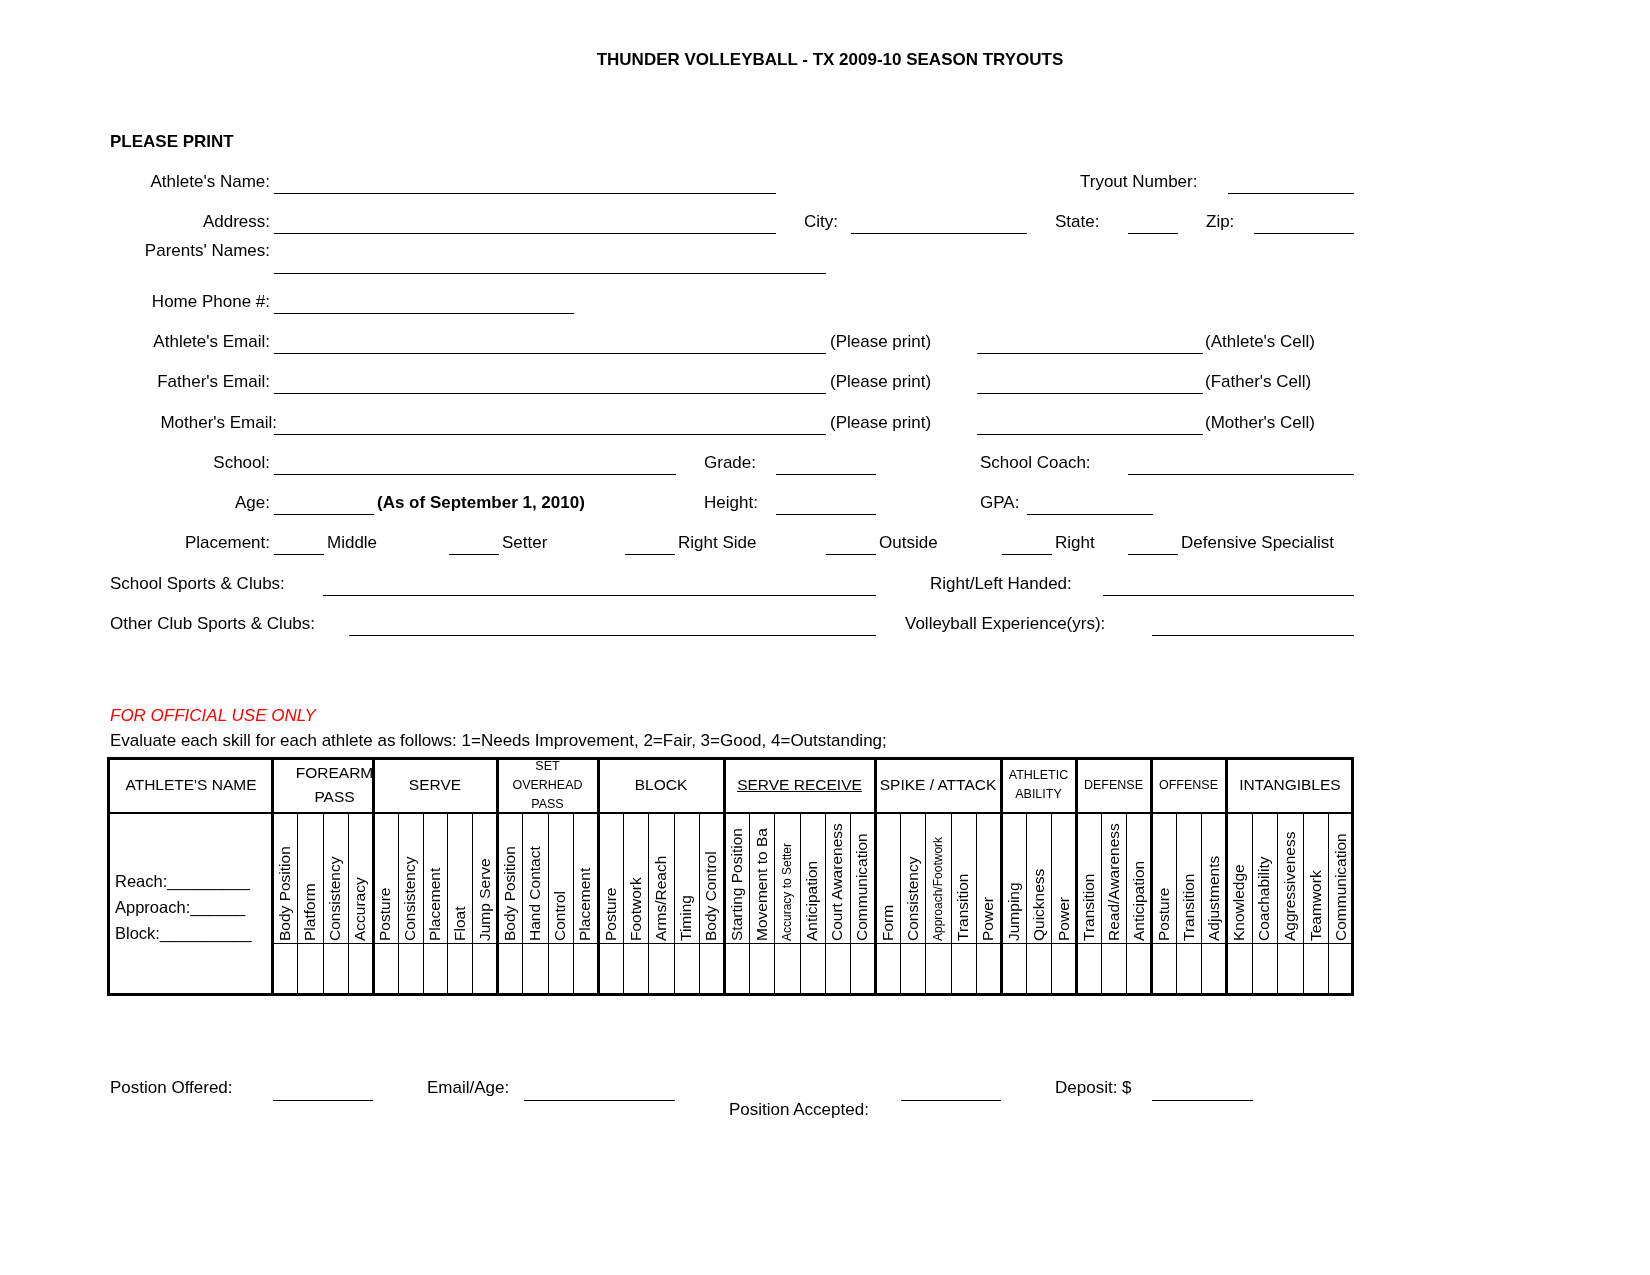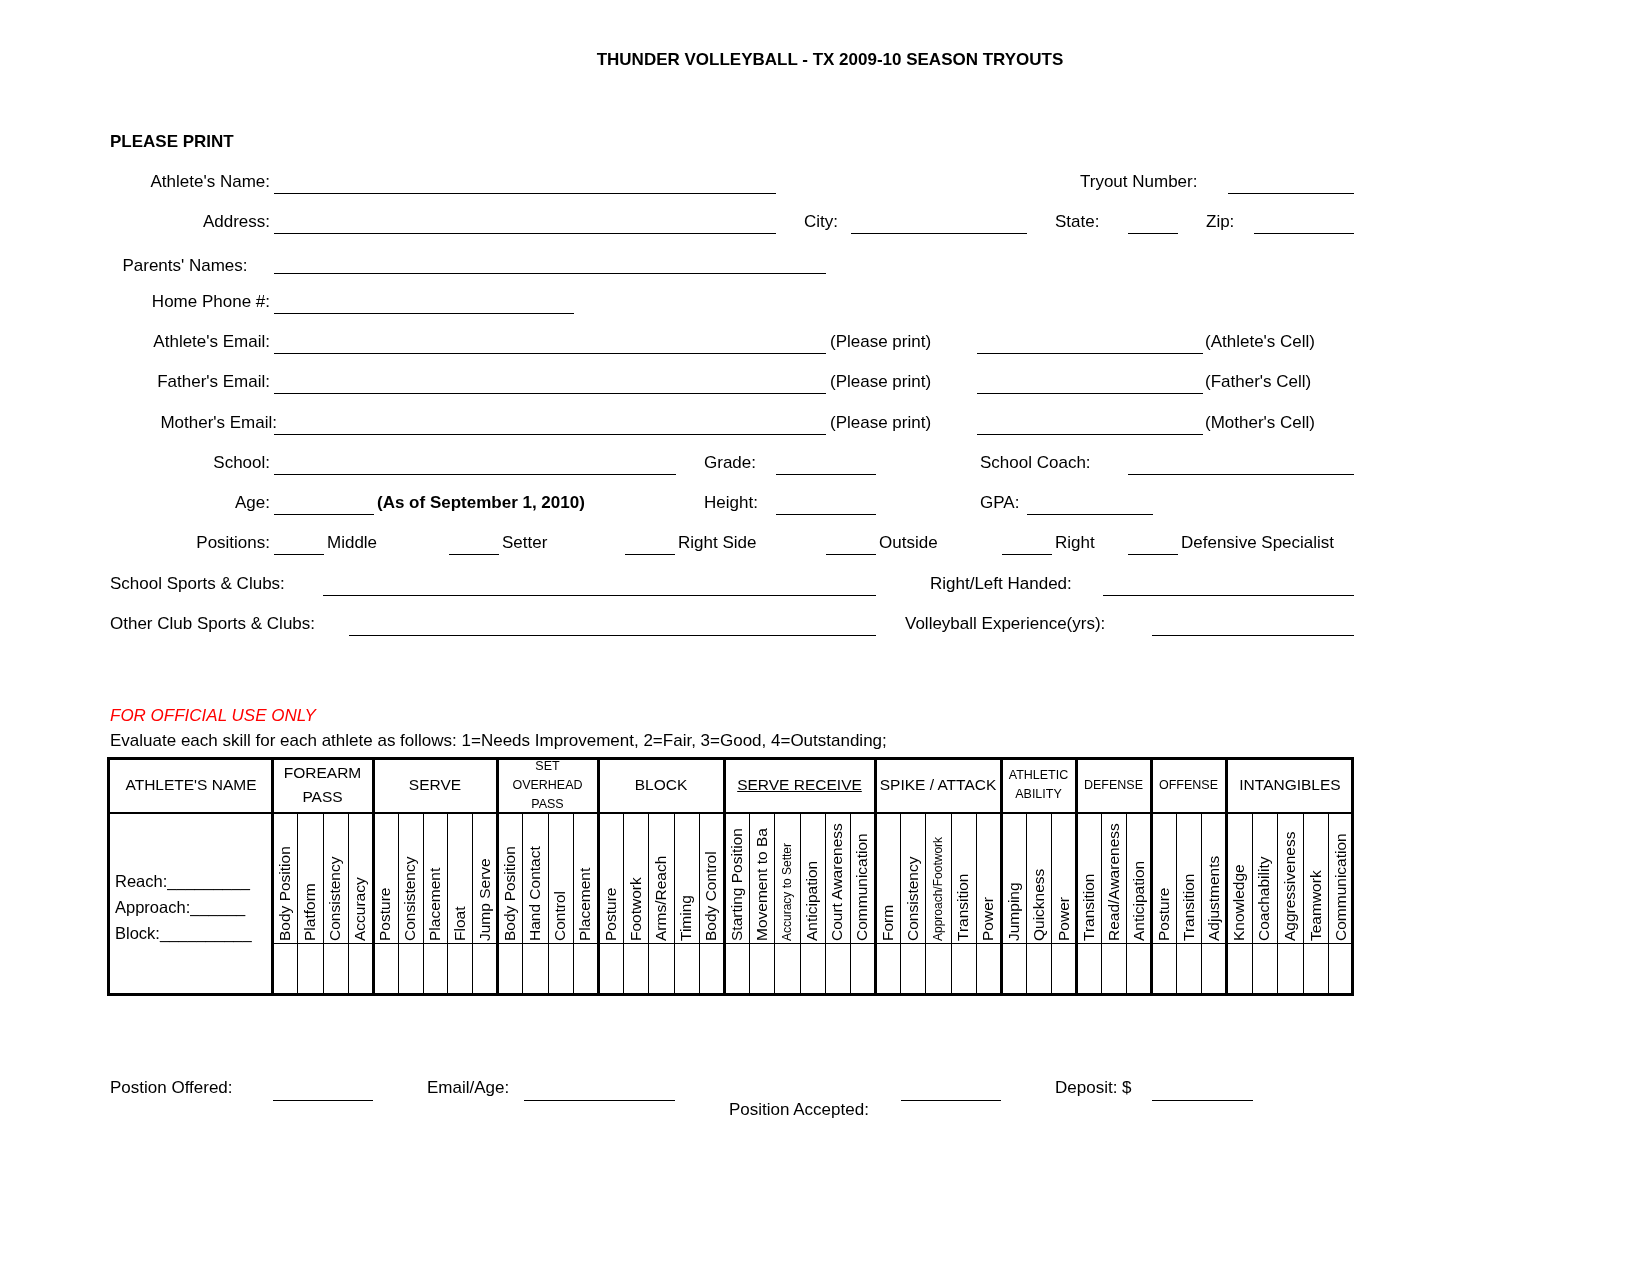--- a/index.html
+++ b/index.html
@@ -38,21 +38,21 @@
 
 <div class="abs rlbl" style="left:100px;width:170px;top:212px;">Address:</div>
 <div class="line" style="left:274px;width:502px;top:233px;"></div>
 <div class="abs lbl" style="left:804px;top:212px;">City:</div>
 <div class="line" style="left:851px;width:176px;top:233px;"></div>
 <div class="abs lbl" style="left:1055px;top:212px;">State:</div>
 <div class="line" style="left:1128px;width:50px;top:233px;"></div>
 <div class="abs lbl" style="left:1206px;top:212px;">Zip:</div>
 <div class="line" style="left:1254px;width:100px;top:233px;"></div>
 
-<div class="abs rlbl" style="left:100px;width:170px;top:256px;text-align:center;">Parents' Names:</div>
+<div class="abs rlbl" style="left:100px;width:170px;top:241px;">Parents' Names:</div>
 <div class="line" style="left:274px;width:552px;top:273px;"></div>
 
 <div class="abs rlbl" style="left:100px;width:170px;top:292px;">Home Phone #:</div>
 <div class="line" style="left:274px;width:300px;top:313px;"></div>
 
 <div class="abs rlbl" style="left:100px;width:170px;top:332px;">Athlete's Email:</div>
 <div class="line" style="left:274px;width:552px;top:353px;"></div>
 <div class="abs lbl" style="left:830px;top:332px;">(Please print)</div>
 <div class="line" style="left:977px;width:226px;top:353px;"></div>
 <div class="abs lbl" style="left:1205px;top:332px;">(Athlete's Cell)</div>
@@ -77,21 +77,21 @@
 <div class="line" style="left:1128px;width:226px;top:474px;"></div>
 
 <div class="abs rlbl" style="left:100px;width:170px;top:493px;">Age:</div>
 <div class="line" style="left:274px;width:100px;top:514px;"></div>
 <div class="abs lbl bold" style="left:377px;top:493px;">(As of September 1, 2010)</div>
 <div class="abs lbl" style="left:704px;top:493px;">Height:</div>
 <div class="line" style="left:776px;width:100px;top:514px;"></div>
 <div class="abs lbl" style="left:980px;top:493px;">GPA:</div>
 <div class="line" style="left:1027px;width:126px;top:514px;"></div>
 
-<div class="abs rlbl" style="left:100px;width:170px;top:533px;">Positions:</div>
+<div class="abs rlbl" style="left:100px;width:170px;top:533px;">Placement:</div>
 <div class="line" style="left:274px;width:50px;top:554px;"></div>
 <div class="abs lbl" style="left:327px;top:533px;">Middle</div>
 <div class="line" style="left:449px;width:50px;top:554px;"></div>
 <div class="abs lbl" style="left:502px;top:533px;">Setter</div>
 <div class="line" style="left:625px;width:50px;top:554px;"></div>
 <div class="abs lbl" style="left:678px;top:533px;">Right Side</div>
 <div class="line" style="left:826px;width:50px;top:554px;"></div>
 <div class="abs lbl" style="left:879px;top:533px;">Outside</div>
 <div class="line" style="left:1002px;width:50px;top:554px;"></div>
 <div class="abs lbl" style="left:1055px;top:533px;">Right</div>
@@ -110,21 +110,21 @@
 
 <div class="abs red" style="left:110px;top:706px;">FOR OFFICIAL USE ONLY</div>
 <div class="abs lbl" style="left:110px;top:731px;">Evaluate each skill for each athlete as follows: 1=Needs Improvement, 2=Fair, 3=Good, 4=Outstanding;</div>
 
 <div class="grid"></div>
 <div class="hline" style="left:107px;width:1247px;top:812px;"></div>
 <div class="hline" style="left:272px;width:1082px;top:943px;border-top-width:1.5px;"></div>
 
 <div id="table-layer">
     <div class="vline vthick" style="left: 271px; top: 757px; height: 239px;"></div>
-    <div class="grp" style="left: 272px; width: 101px; padding: 8px 18px; box-sizing: border-box; white-space: normal;">FOREARM PASS</div>
+    <div class="grp" style="left: 284px; width: 101px; padding: 8px 18px; box-sizing: border-box; white-space: normal;">FOREARM PASS</div>
     <div class="sub" style="left: 272px; width: 25.25px;">
       <span>Body Position</span>
     </div>
     <div style="position: absolute; left: 272px; top: 945px; width: 25.25px; height: 49px;"></div>
     <div class="sub" style="left: 297.25px; width: 25.25px;">
       <span>Platform</span>
     </div>
     <div style="position: absolute; left: 297.25px; top: 945px; width: 25.25px; height: 49px;"></div>
     <div class="vline" style="left: 297.25px; top: 813px; height: 183px;"></div>
     <div class="sub" style="left: 322.5px; width: 25.25px;">

